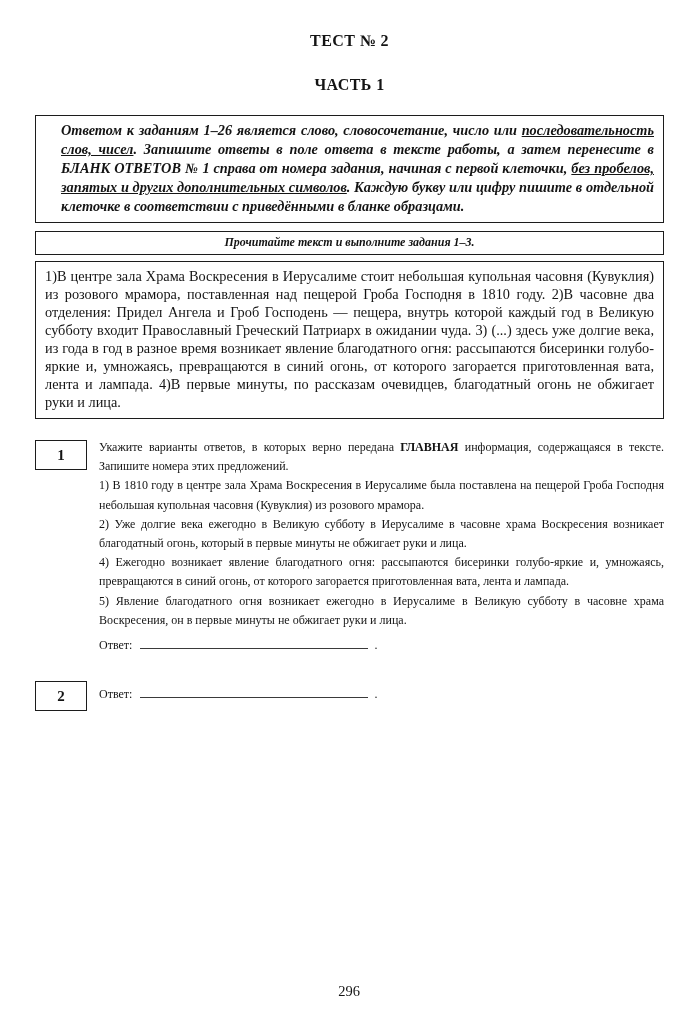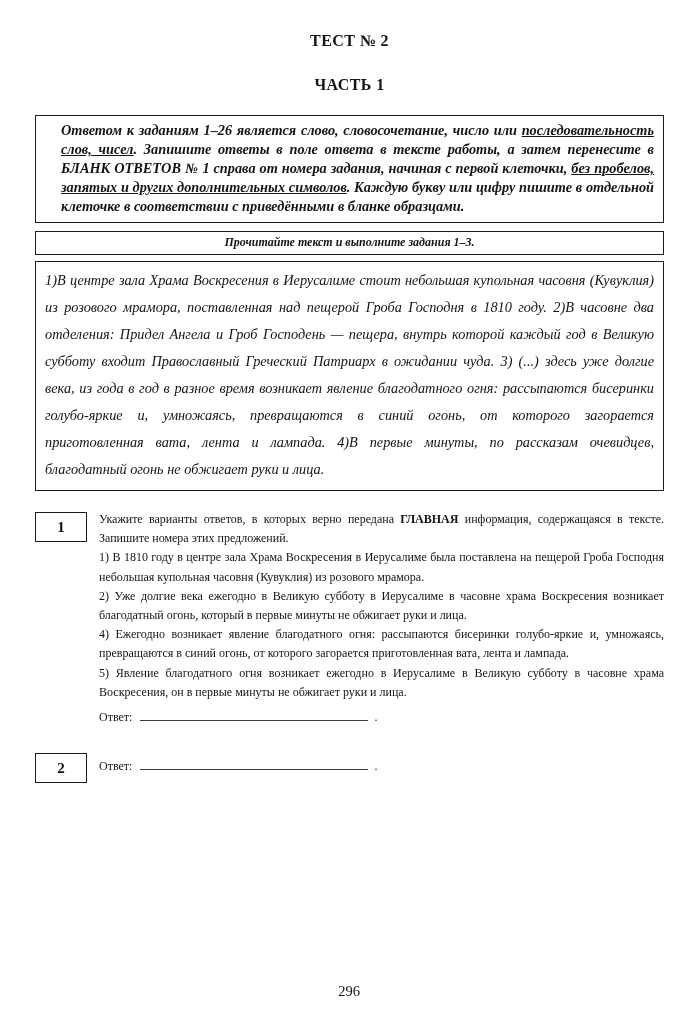--- a/index.html
+++ b/index.html
@@ -52,23 +52,22 @@
     margin-top: 8px;
     padding: 3px 8px 4px 8px;
     text-align: center;
     font-weight: bold;
     font-style: italic;
     font-size: 12px;
   }
   .reading-box {
     margin-top: 6px;
     padding: 5px 9px 7px 9px;
-    font-style: italic;
     font-size: 14.3px;
-    line-height: 27px;
+    line-height: 18px;
     text-align: justify;
   }
   .task {
     display: flex;
     align-items: flex-start;
     margin-top: 19px;
   }
   .task-2 {
     margin-top: 24px;
   }

